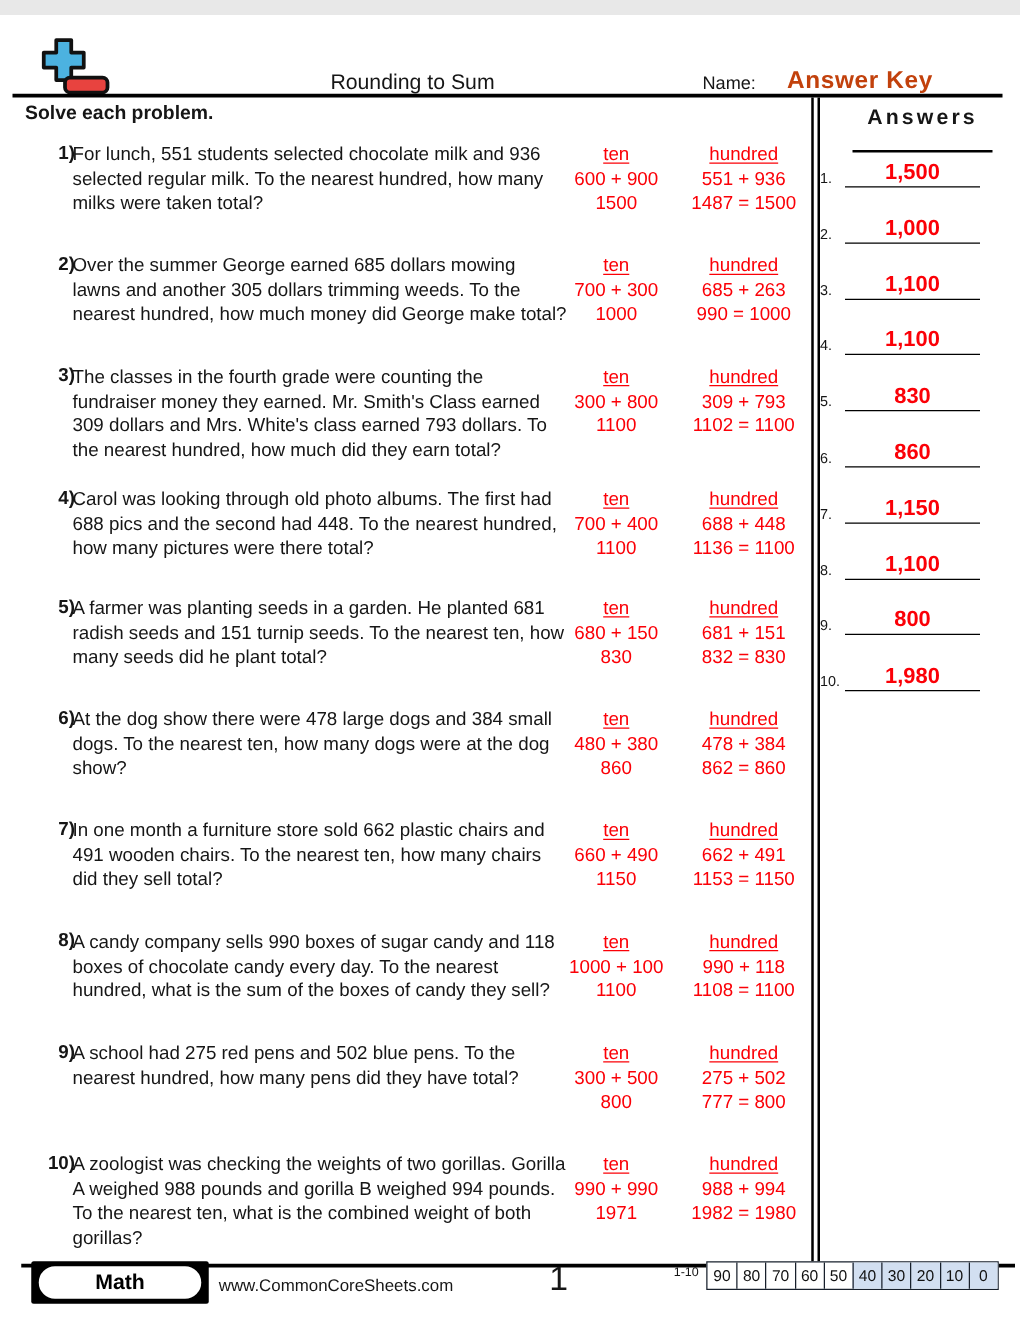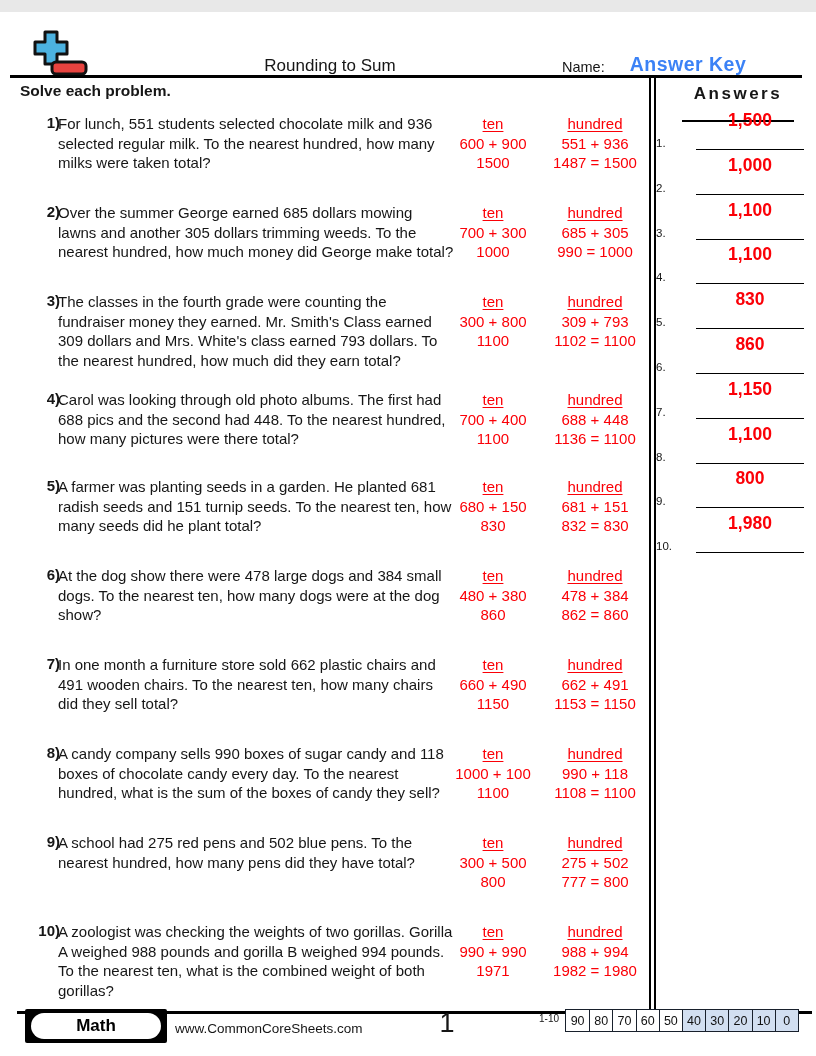--- a/index.html
+++ b/index.html
@@ -11,40 +11,40 @@
   }
   
   .logo { position:absolute; left:32px; top:18px; }
   .page-title {
     position:absolute; left:160px; top:44px; width:340px;
     text-align:center; font-size:17px; color:#161616;
   }
   .name-label { position:absolute; left:562px; top:47px; font-size:14.5px; }
   .answer-key {
     position:absolute; left:620px; top:41px; width:136px; text-align:center;
-    font-size:19.5px; font-weight:bold; color:#3b82f6; letter-spacing:.5px;
+    font-size:19.5px; font-weight:bold; color:#c2410c; letter-spacing:.5px;
   }
   .header-rule { position:absolute; left:10px; width:792px; top:63px; height:3px; background:#000; }
   .instruction { position:absolute; left:20px; top:70px; font-size:15.5px; font-weight:bold; }
 
   
   .double-vline {
     position:absolute; left:649px; top:66px; height:934px; width:7px;
     border-left:2px solid #000; border-right:2px solid #000;
   }
   .answers-title {
     position:absolute; left:682px; top:72px; width:112px; text-align:center;
     font-size:17px; font-weight:bold; letter-spacing:2.5px;
     border-bottom:2px solid #000; padding-bottom:16px;
   }
   .answer-row { position:absolute; left:654px; width:142px; height:26px; }
   .answer-row .anum { position:absolute; left:2px; bottom:1px; font-size:11.5px; color:#161616; }
   .answer-row .aline {
-    position:absolute; left:42px; width:108px; bottom:0;
-    border-bottom:1.6px solid #000; text-align:center; padding-bottom:18px;
+    position:absolute; left:22px; width:108px; bottom:0;
+    border-bottom:1.6px solid #000; text-align:center; padding-bottom:1px;
   }
   .answer-row .aval { font-size:17.5px; font-weight:bold; color:#fb0007; white-space:nowrap; }
 
   
   .problem { position:absolute; left:20px; width:630px; }
   .problem .pnum {
     position:absolute; left:6px; top:0; width:34px; text-align:right;
     font-size:15px; font-weight:bold;
   }
   .problem .ptext {
@@ -183,21 +183,21 @@
       <div class="problem" style="top: 191px;">
     <span class="pnum">2)</span>
     <div class="ptext">Over the summer George earned 685 dollars mowing lawns and another 305 dollars trimming weeds. To the nearest hundred, how much money did George make total?</div>
     <div class="work work-ten">
       <div class="wlabel">ten</div>
       <div>700 + 300</div>
       <div>1000</div>
     </div>
     <div class="work work-hundred">
       <div class="wlabel">hundred</div>
-      <div>685 + 305</div>
+      <div>685 + 263</div>
       <div>990 = 1000</div>
     </div>
   </div>
       <div class="problem" style="top: 280px;">
     <span class="pnum">3)</span>
     <div class="ptext">The classes in the fourth grade were counting the fundraiser money they earned. Mr. Smith's Class earned 309 dollars and Mrs. White's class earned 793 dollars. To the nearest hundred, how much did they earn total?</div>
     <div class="work work-ten">
       <div class="wlabel">ten</div>
       <div>300 + 800</div>
       <div>1100</div>

